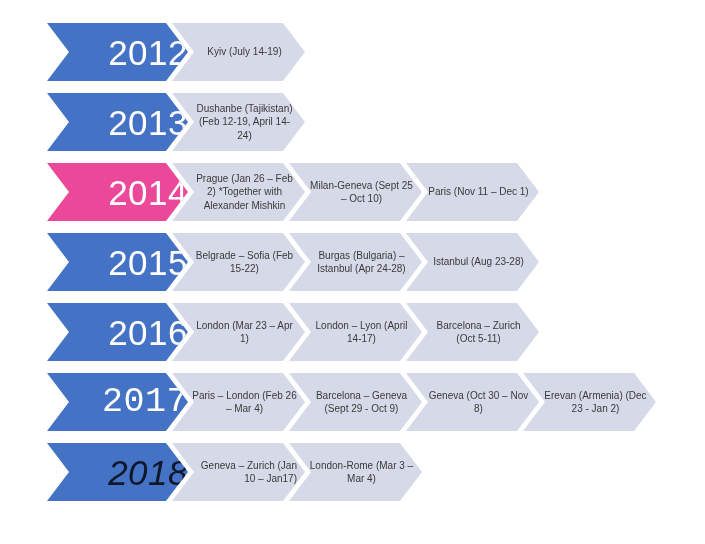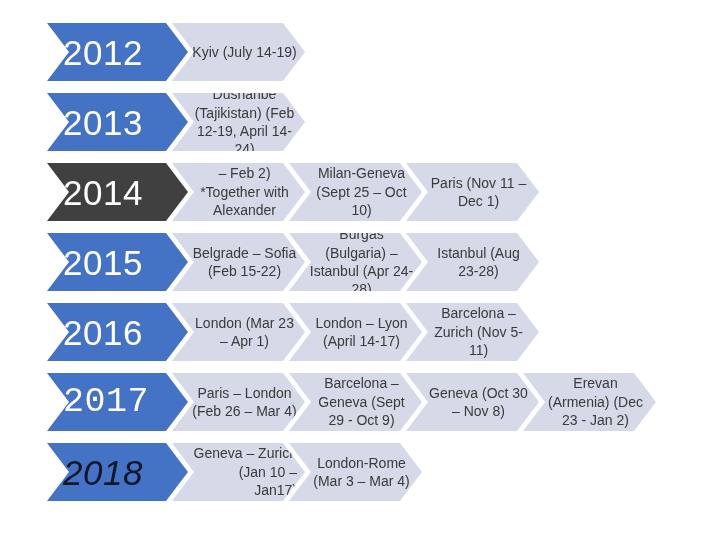--- a/index.html
+++ b/index.html
@@ -35,21 +35,21 @@
   .year-chevron {
     position: relative;
     width: 141px;
     height: 58px;
     flex: 0 0 141px;
     background: #4472C4;
     -webkit-clip-path: polygon(0 0, calc(100% - 22px) 0, 100% 50%, calc(100% - 22px) 100%, 0 100%, 22px 50%);
     clip-path: polygon(0 0, calc(100% - 22px) 0, 100% 50%, calc(100% - 22px) 100%, 0 100%, 22px 50%);
     display: flex;
     align-items: center;
-    justify-content: flex-start;
+    justify-content: flex-end;
   }
   .year-label {
     color: #ffffff;
     font-size: 35px;
     font-weight: 400;
     letter-spacing: 0.5px;
     line-height: 1;
     padding-left: 16px;
     white-space: nowrap;
   }
@@ -66,21 +66,21 @@
     clip-path: polygon(0 0, calc(100% - 22px) 0, 100% 50%, calc(100% - 22px) 100%, 0 100%, 22px 50%);
     display: flex;
     align-items: center;
     justify-content: center;
   }
   .event-chevron:first-of-type {
     margin-left: -16px;
   }
   .event-label {
     color: #3A3A3A;
-    font-size: 14px;
+    font-size: 10px;
     line-height: 1.32;
     text-align: center;
     padding: 0 8px 0 20px;
     width: 100%;
     box-sizing: border-box;
     word-wrap: break-word;
   }
 </style>
 </head>
 <body style="background: rgb(255, 255, 255);">
@@ -97,21 +97,21 @@
     </div>
     <div class="timeline-row" style="top: 93px;">
       <div class="year-chevron" style="background: rgb(68, 114, 196);">
         <span class="year-label" style="color: rgb(255, 255, 255);">2013</span>
       </div>
       <div class="event-chevron" style="background: rgb(214, 217, 232);">
         <span class="event-label" style="color: rgb(58, 58, 58);">Dushanbe (Tajikistan) (Feb 12-19, April 14-24)</span>
       </div>
     </div>
     <div class="timeline-row" style="top: 163px;">
-      <div class="year-chevron" style="background: #404040;">
+      <div class="year-chevron" style="background: #ec4899;">
         <span class="year-label" style="color: rgb(255, 255, 255);">2014</span>
       </div>
       <div class="event-chevron" style="background: rgb(214, 217, 232);">
         <span class="event-label" style="color: rgb(58, 58, 58);">Prague (Jan 26 – Feb 2) *Together with Alexander Mishkin</span>
       </div>
       <div class="event-chevron" style="background: rgb(214, 217, 232);">
         <span class="event-label" style="color: rgb(58, 58, 58);">Milan-Geneva (Sept 25 – Oct 10)</span>
       </div>
       <div class="event-chevron" style="background: rgb(214, 217, 232);">
         <span class="event-label" style="color: rgb(58, 58, 58);">Paris (Nov 11 – Dec 1)</span>
@@ -135,21 +135,21 @@
       <div class="year-chevron" style="background: rgb(68, 114, 196);">
         <span class="year-label" style="color: rgb(255, 255, 255);">2016</span>
       </div>
       <div class="event-chevron" style="background: rgb(214, 217, 232);">
         <span class="event-label" style="color: rgb(58, 58, 58);">London (Mar 23 – Apr 1)</span>
       </div>
       <div class="event-chevron" style="background: rgb(214, 217, 232);">
         <span class="event-label" style="color: rgb(58, 58, 58);">London – Lyon (April 14-17)</span>
       </div>
       <div class="event-chevron" style="background: rgb(214, 217, 232);">
-        <span class="event-label" style="color: rgb(58, 58, 58);">Barcelona – Zurich (Nov 5-11)</span>
+        <span class="event-label" style="color: rgb(58, 58, 58);">Barcelona – Zurich (Oct 5-11)</span>
       </div>
     </div>
     <div class="timeline-row" style="top: 373px;">
       <div class="year-chevron" style="background: rgb(68, 114, 196);">
         <span class="year-label" style="color: rgb(255, 255, 255); font-family: Liberation Mono, monospace;">2017</span>
       </div>
       <div class="event-chevron" style="background: rgb(214, 217, 232);">
         <span class="event-label" style="color: rgb(58, 58, 58);">Paris – London (Feb 26 – Mar 4)</span>
       </div>
       <div class="event-chevron" style="background: rgb(214, 217, 232);">

